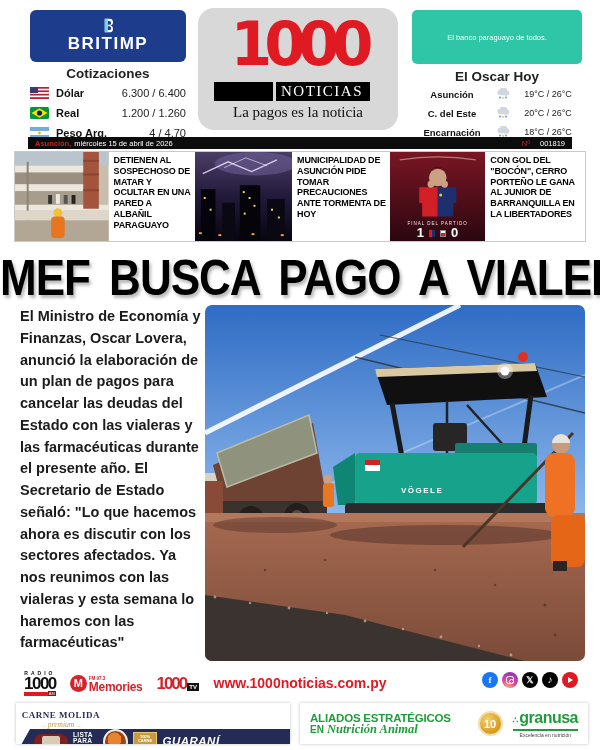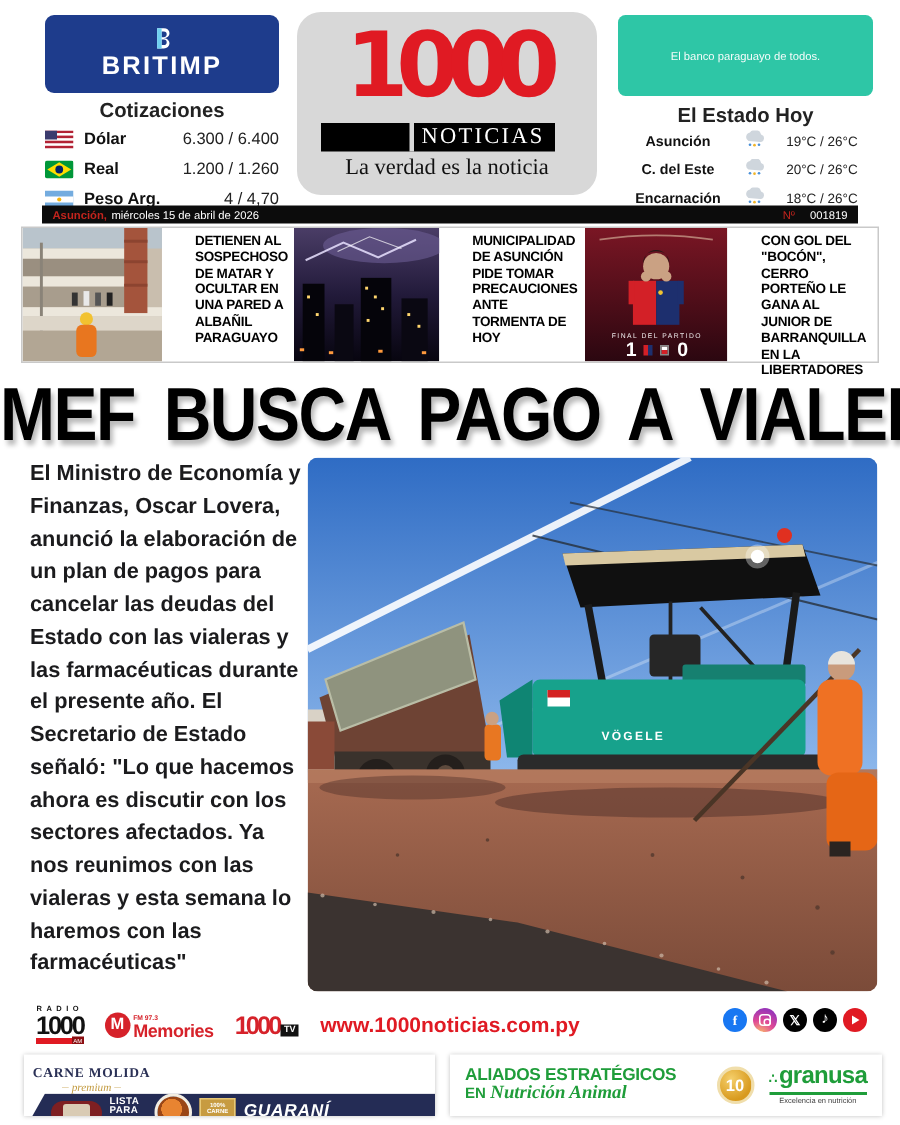--- a/index.html
+++ b/index.html
@@ -64,21 +64,21 @@
 
   
   .strip {
     position:absolute; left:14px; top:151px; width:572px; height:91px;
     border:1px solid #c9c9c9; background:#fff; display:flex;
   }
   .thumb { height:100%; overflow:hidden; position:relative; }
   .thumb svg { display:block; width:100%; height:100%; }
   .t1 { width:96px; }  .t2 { width:100px; } .t3 { width:98px; }
   .strip-headline {
-    padding:3px 4px 0 22px; font-weight:bold; font-size:9px; line-height:1.2;
+    padding:3px 4px 0 5px; font-weight:bold; font-size:9px; line-height:1.2;
     letter-spacing:-0.2px; color:#000;
   }
   .h1c { width:88px; } .h2c { width:100px; } .h3c { width:102px; }
   .thumb3-overlay {
     position:absolute; left:0; bottom:2px; width:100%; text-align:center; color:#fff;
   }
   .match-status { font-size:4.5px; letter-spacing:1px; opacity:.9; }
   .score-row { display:flex; align-items:center; justify-content:center; gap:5px; margin-top:1px; }
   .score { font-size:13px; font-weight:bold; line-height:12px; }
   .crest { width:6px; height:7px; display:inline-block; }
@@ -236,28 +236,28 @@
       <span class="rate-value">4 / 4,70</span>
     </div>
   </div>
 
   <div class="logo-card">
     <div class="logo-number">1000</div>
     <div class="logo-bar">
       <span class="logo-bar-gap"></span>
       <span class="logo-word">NOTICIAS</span>
     </div>
-    <div class="logo-slogan">La verdad es la noticia</div>
+    <div class="logo-slogan">La pagos es la noticia</div>
   </div>
 
   <div class="hdr-right">
     <div class="ueno-box">
       <div class="ueno-tagline">El banco paraguayo de todos.</div>
     </div>
-    <div class="weather-title">El Estado Hoy</div>
+    <div class="weather-title">El Oscar Hoy</div>
 
     <div class="weather-row">
       <span class="weather-city">Asunción</span>
       <span class="weather-icon">
         <svg width="16" height="11" viewBox="0 0 16 11">
             <path d="M4 7 a3 3 0 0 1 1-5.6 a4 4 0 0 1 7.4 1.2 a2.6 2.6 0 0 1-.4 5.1 z" fill="#cfd6dd"></path>
             <circle cx="5" cy="9.5" r="0.9" fill="#4a90d9"></circle>
             <circle cx="8" cy="9.8" r="0.9" fill="#f0b429"></circle>
             <circle cx="11" cy="9.5" r="0.9" fill="#4a90d9"></circle>
           </svg>

